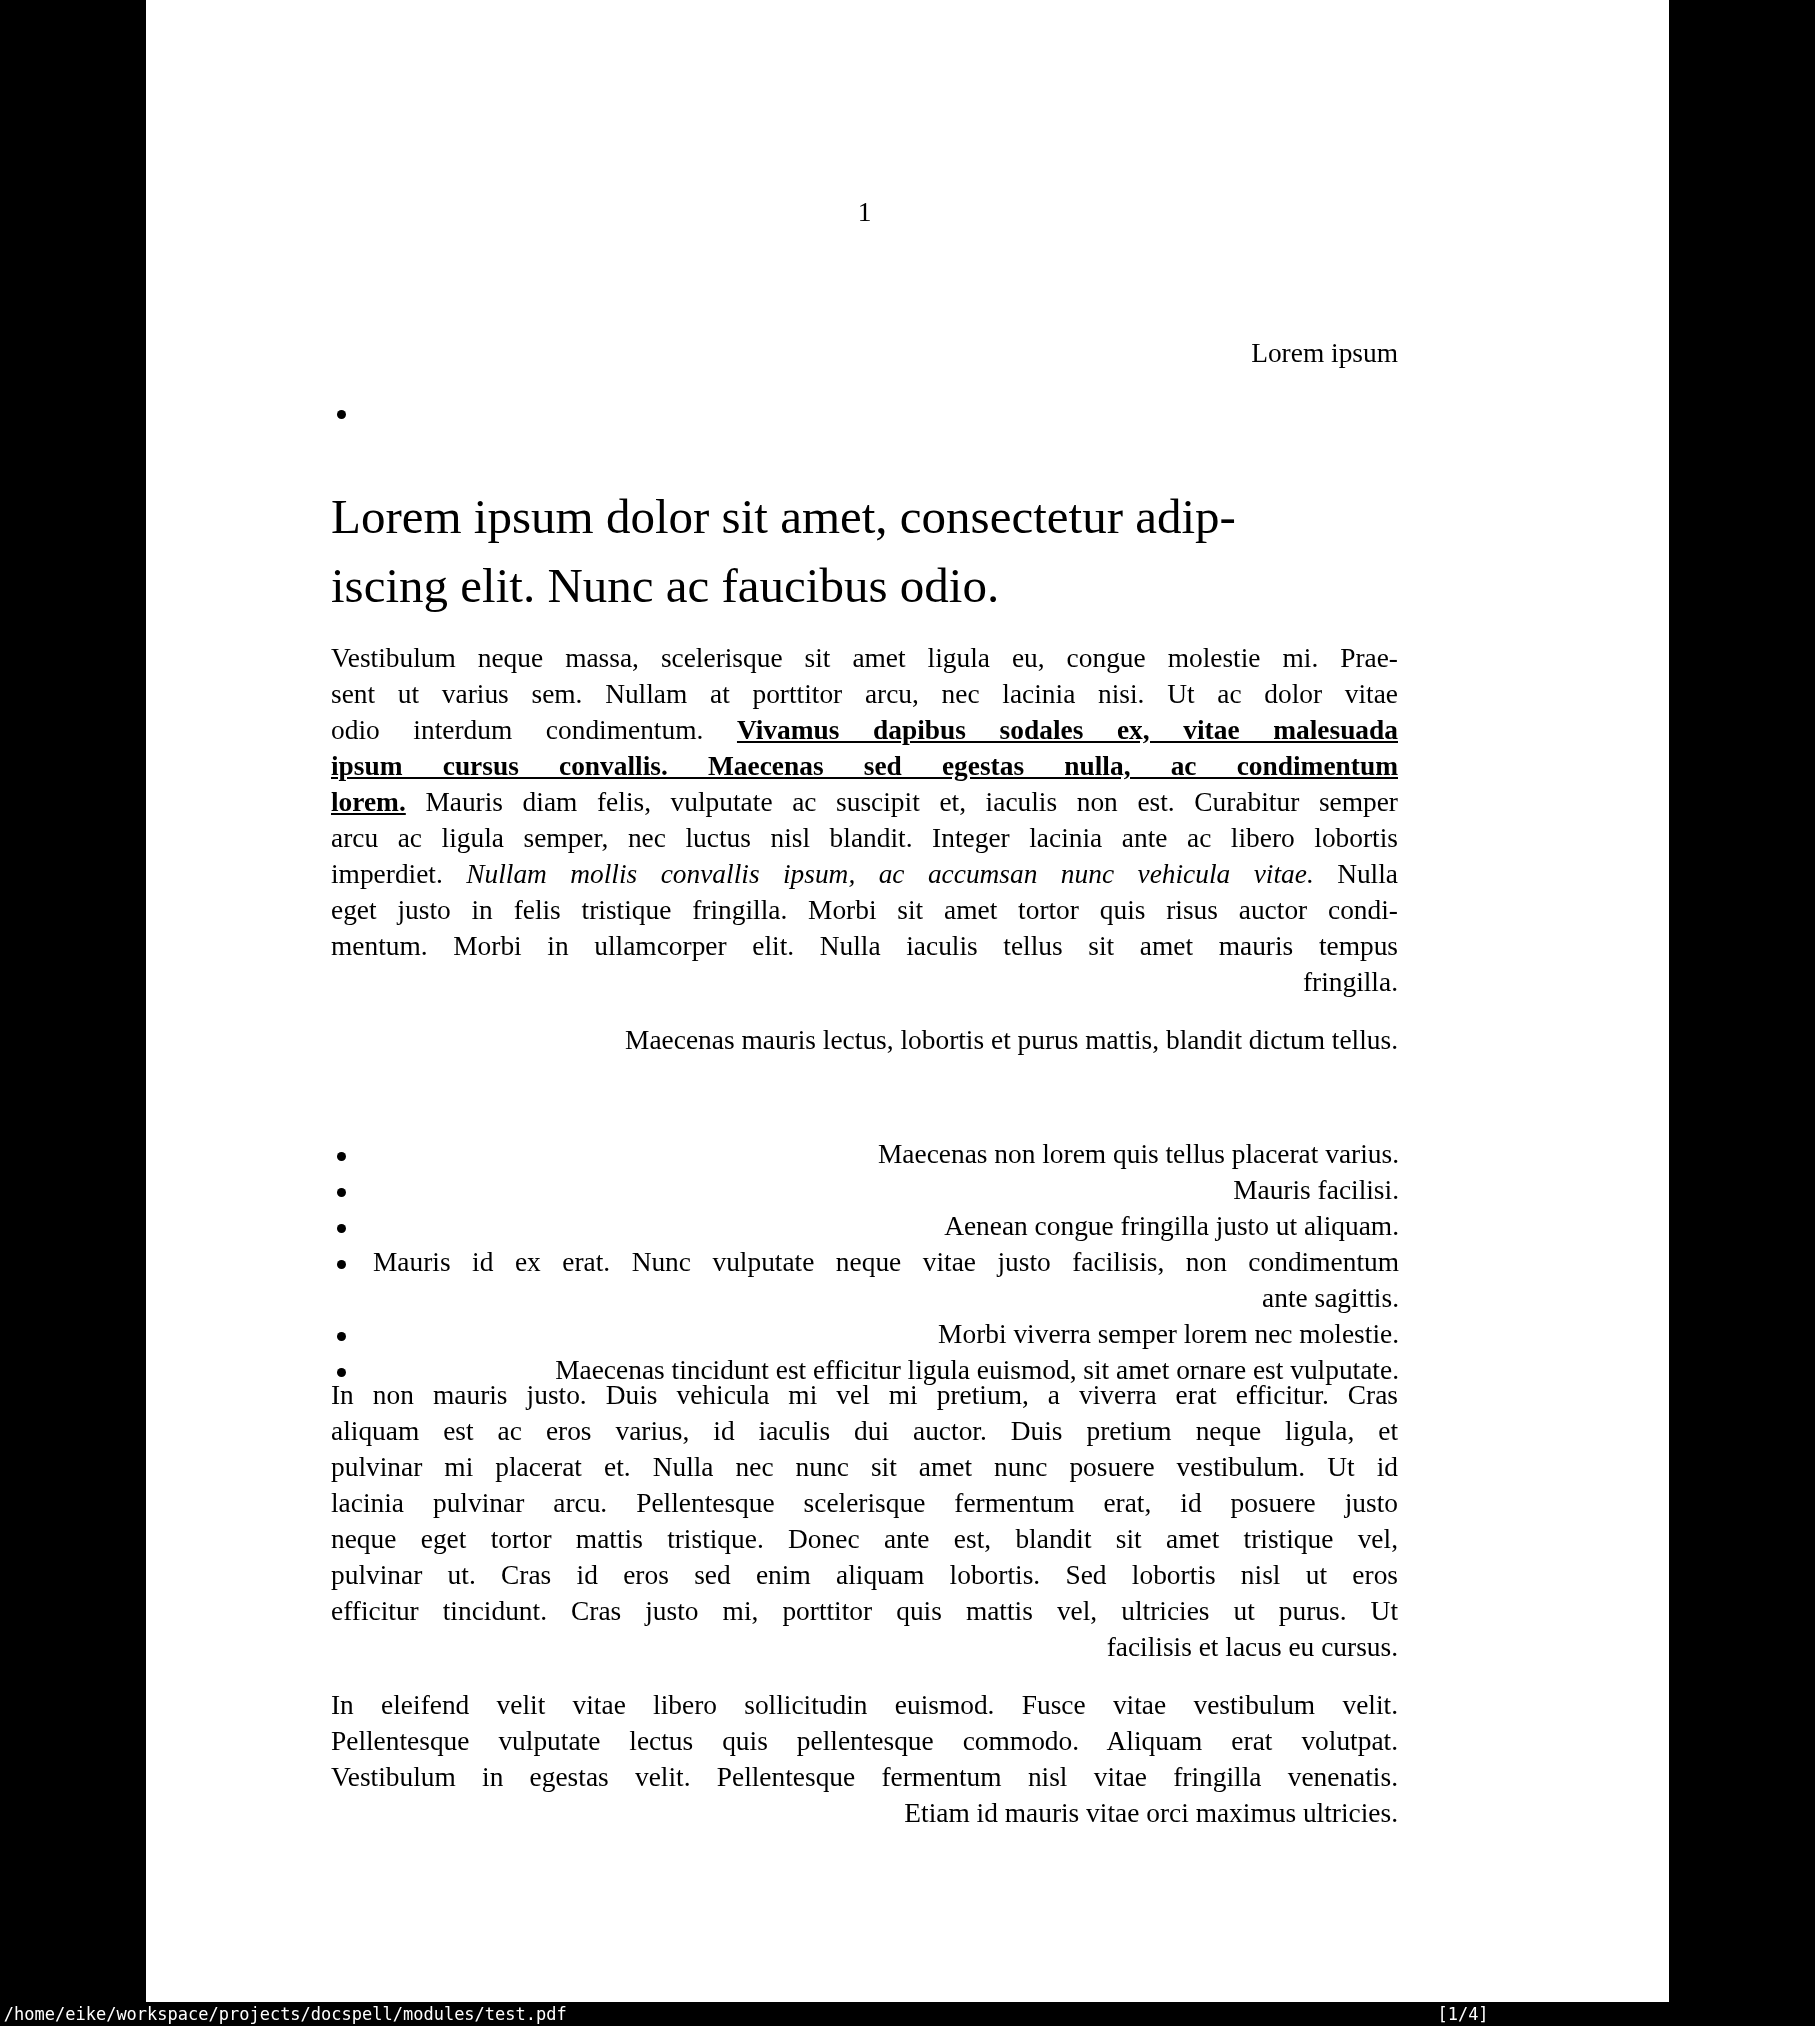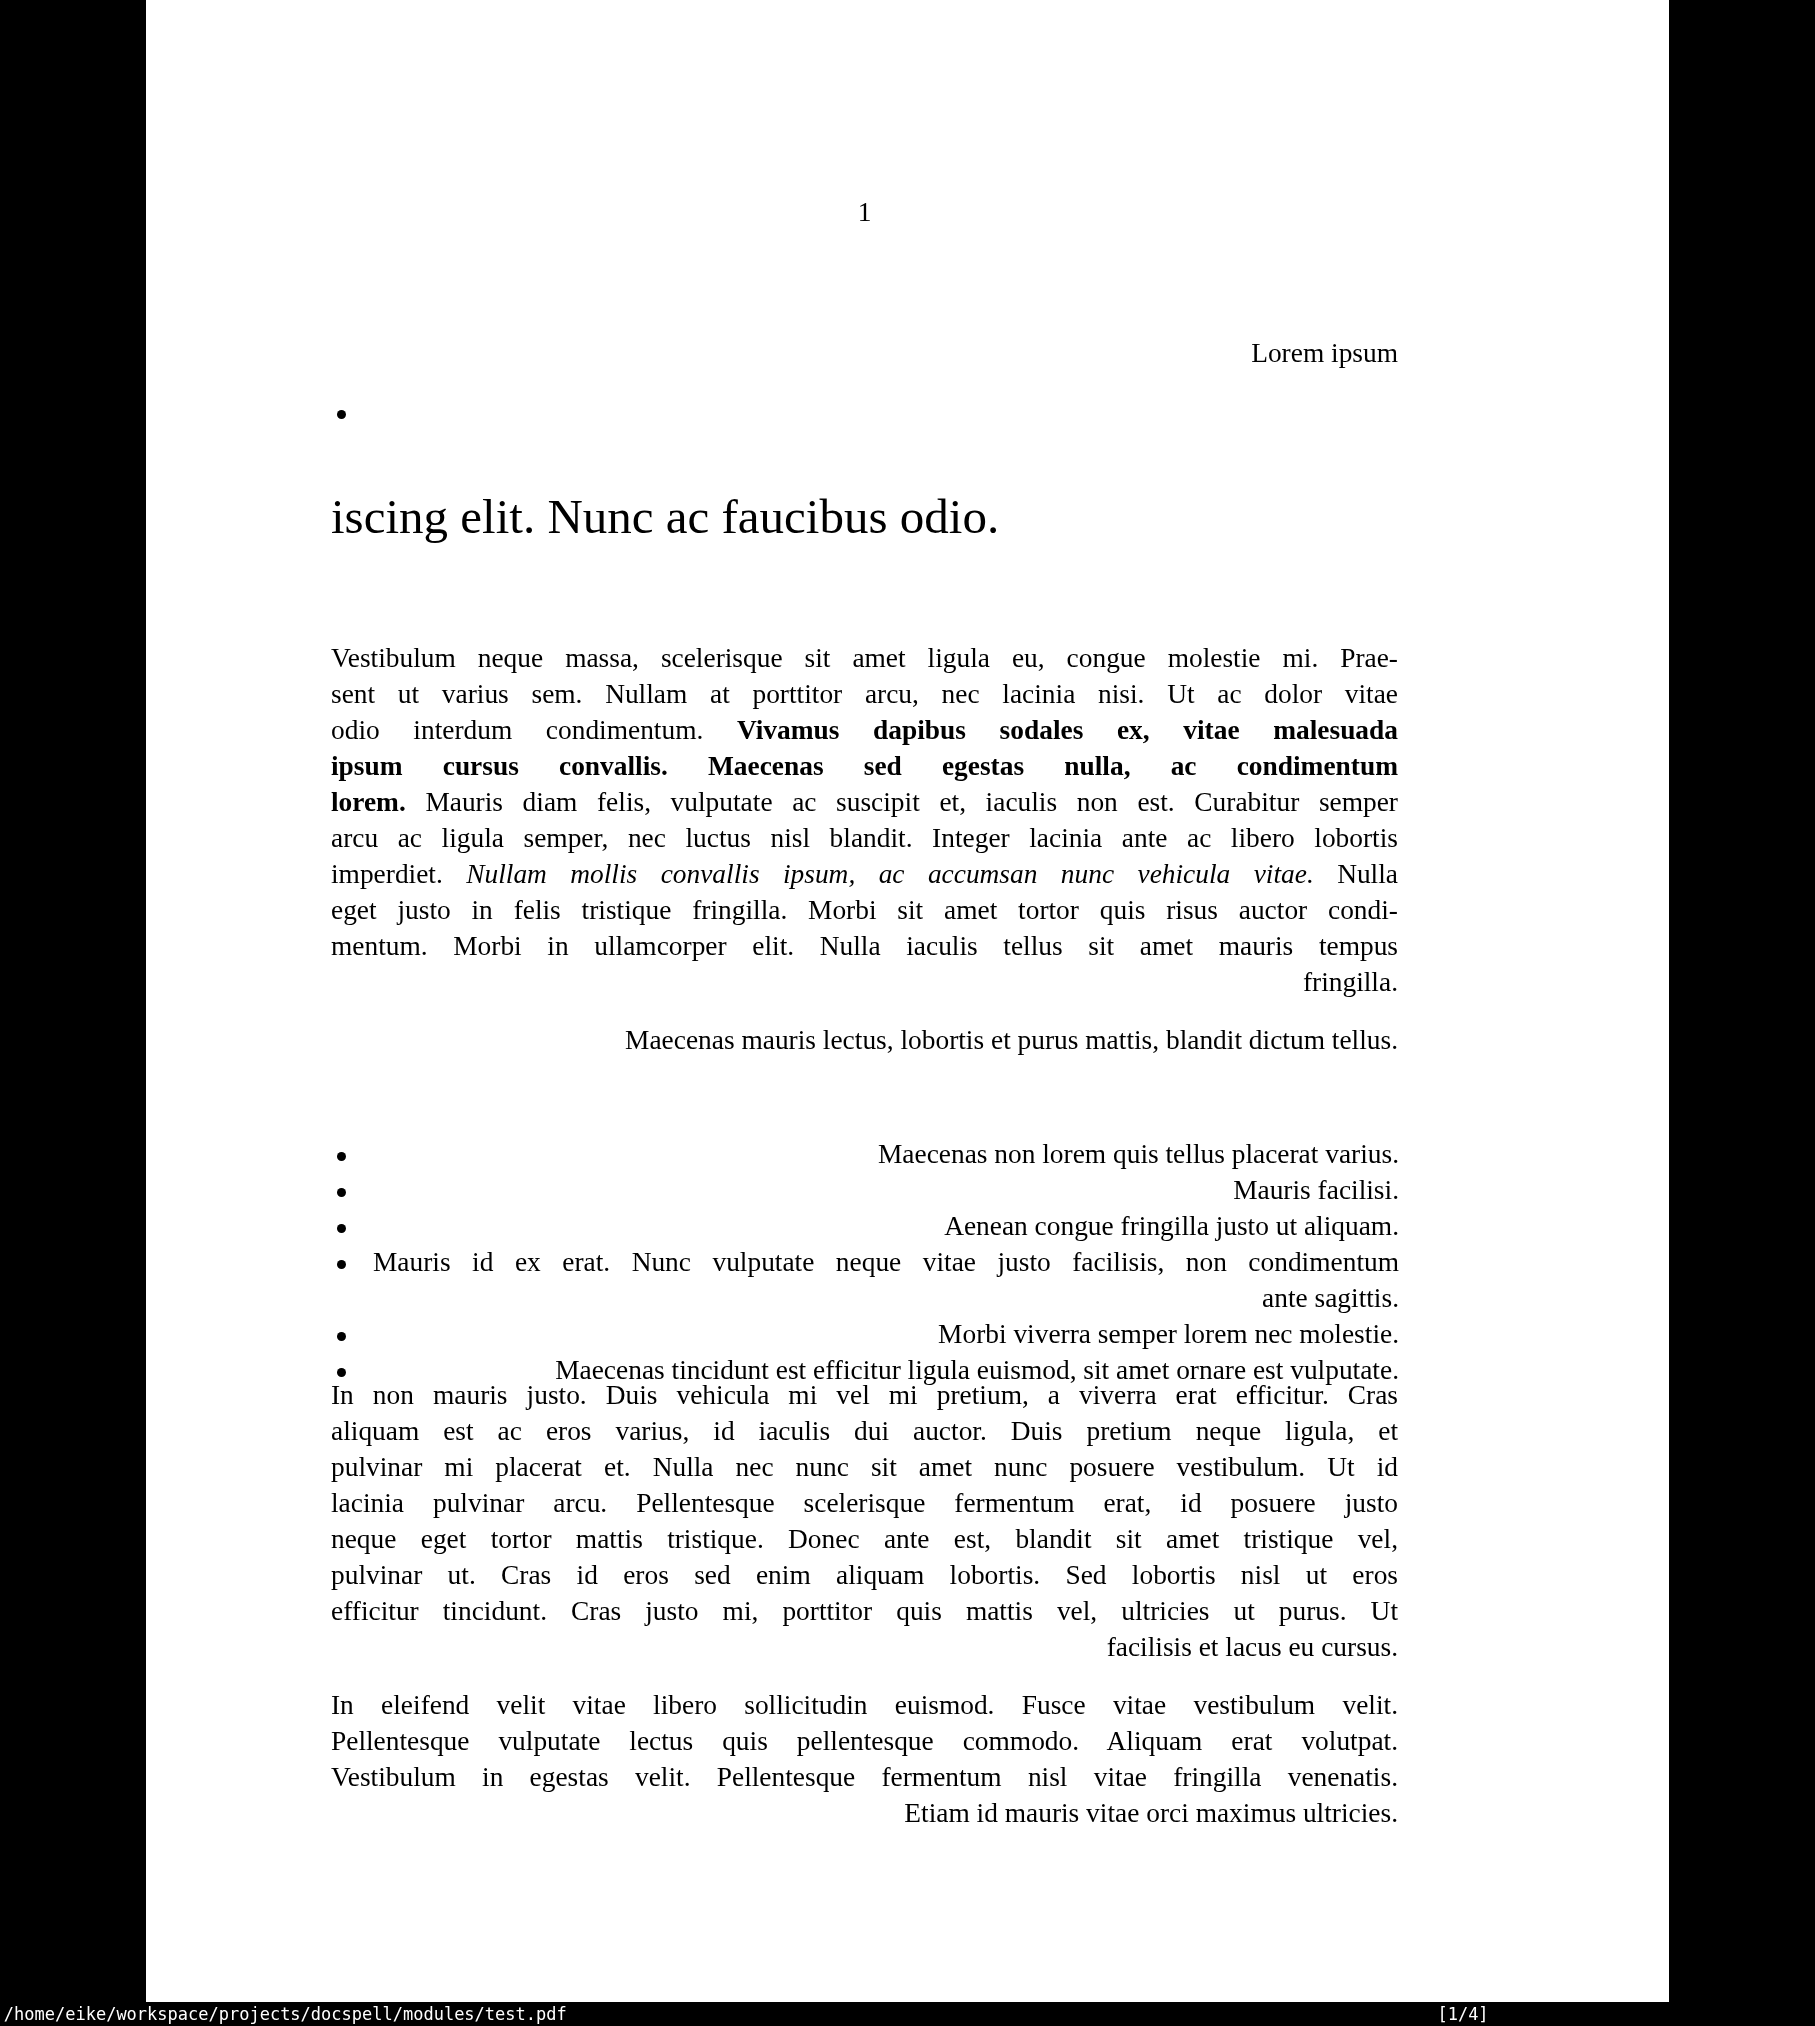--- a/index.html
+++ b/index.html
@@ -17,21 +17,21 @@
     width:1523px; height:2002px;
     background:var(--page,#fff);
     color:var(--fg,#000);
   }
   .column {
     position:absolute; left:185px; top:0; width:1067px; height:2002px;
   }
   .block { position:absolute; left:0; width:1067px; }
   .line  { font-size:27.4px; line-height:36px; white-space:nowrap; text-align:right; }
   .line.just { text-align:justify; text-align-last:justify; }
-  .line b { font-weight:bold; }
+  .line b { font-weight:bold;text-decoration:underline; }
   .line i { font-style:italic; }
   .pagenum { text-align:center; font-size:27.4px; line-height:36px; }
   .heading { font-size:49px; line-height:69px; font-weight:normal; }
   .heading .hline { white-space:nowrap; }
   .item { position:relative; padding-left:42px; }
   .item .line { width:1026px; }
   .item-bullet, .solo-bullet {
     position:absolute; width:9px; height:9px; border-radius:50%;
     background:var(--fg,#000);
   }
@@ -54,20 +54,21 @@
   <div class="pdf-page">
     <div class="column">
         <div class="block pagenum" style="top: 194px;">1</div>
         <div class="block" style="top: 335px;">
           <div class="line"><span>Lorem ipsum</span></div>
         </div>
         <div class="block bullet-only" style="top: 394px;">
           <span class="solo-bullet"></span>
         </div>
         <div class="block heading" style="top: 482px;">
+          <div class="hline">Lorem ipsum dolor sit amet, consectetur adip-</div>
           <div class="hline">iscing elit. Nunc ac faucibus odio.</div>
         </div>
         <div class="block" style="top: 640px;">
           <div class="line just"><span>Vestibulum neque massa, scelerisque sit amet ligula eu, congue molestie mi. Prae-</span></div>
           <div class="line just"><span>sent ut varius sem. Nullam at porttitor arcu, nec lacinia nisi. Ut ac dolor vitae</span></div>
           <div class="line just"><span>odio interdum condimentum. </span><b>Vivamus dapibus sodales ex, vitae malesuada</b></div>
           <div class="line just"><b>ipsum cursus convallis. Maecenas sed egestas nulla, ac condimentum</b></div>
           <div class="line just"><b>lorem.</b><span> Mauris diam felis, vulputate ac suscipit et, iaculis non est. Curabitur semper</span></div>
           <div class="line just"><span>arcu ac ligula semper, nec luctus nisl blandit. Integer lacinia ante ac libero lobortis</span></div>
           <div class="line just"><span>imperdiet. </span><i>Nullam mollis convallis ipsum, ac accumsan nunc vehicula vitae.</i><span> Nulla</span></div>

